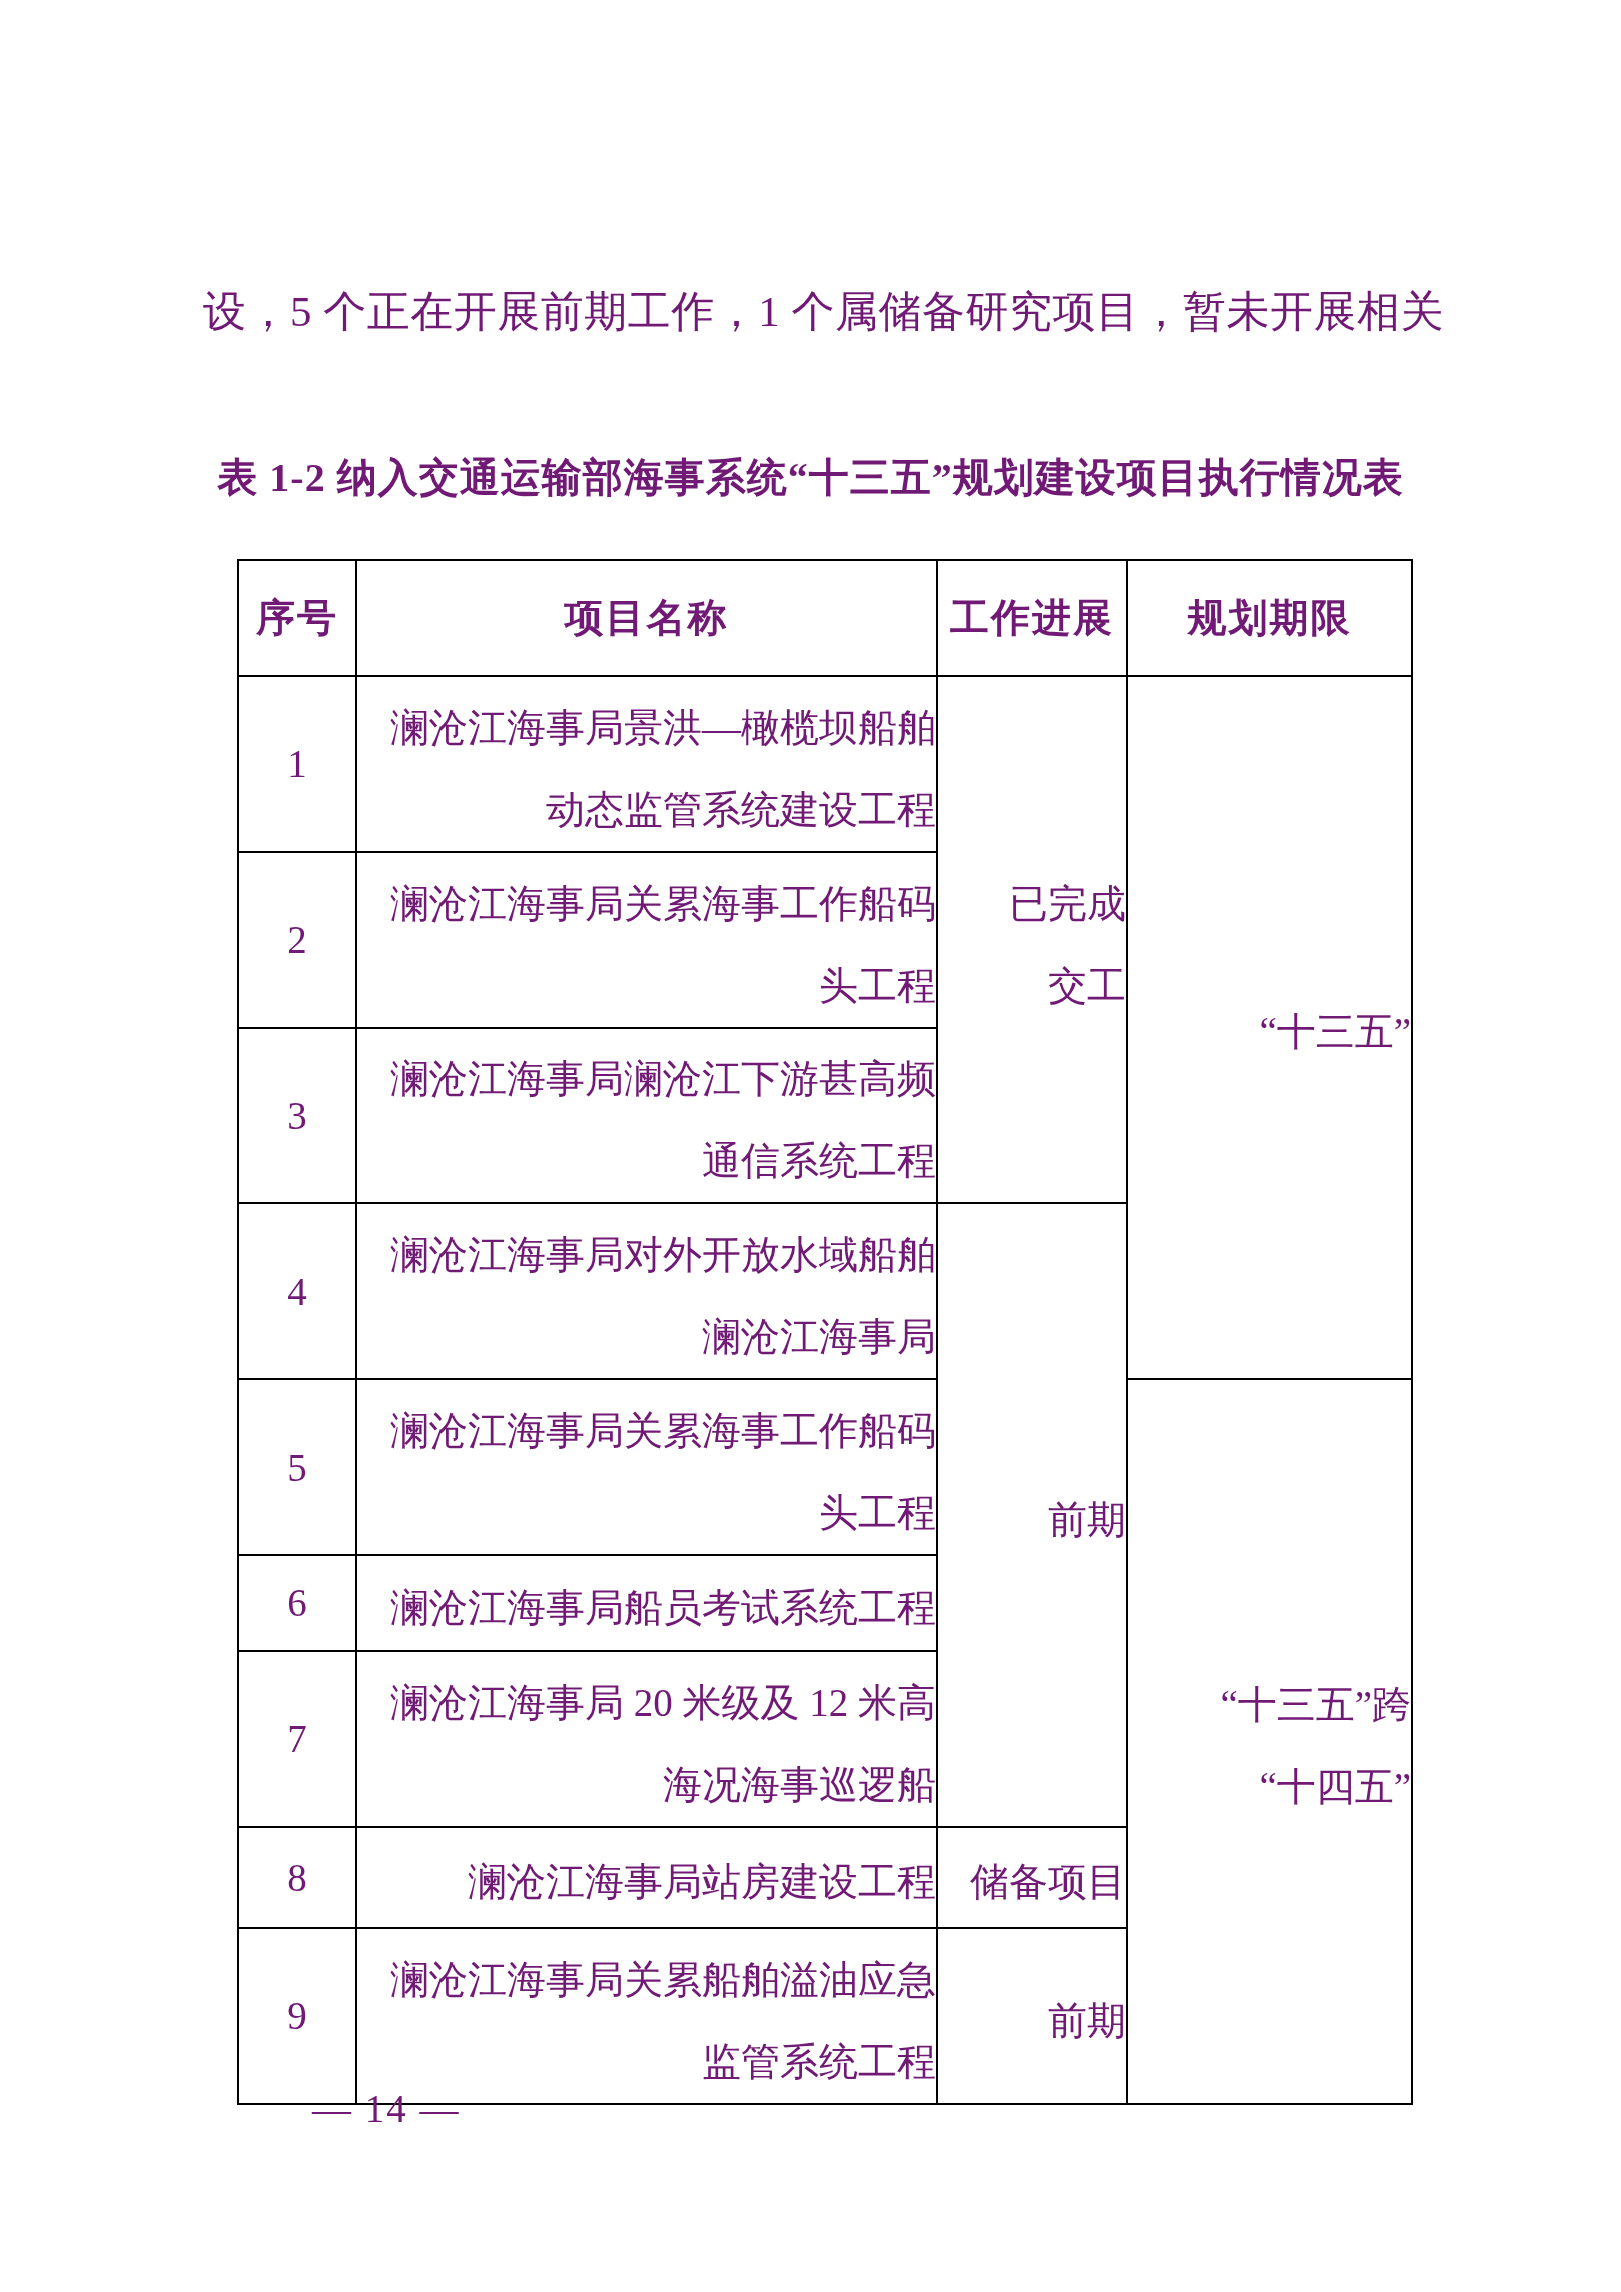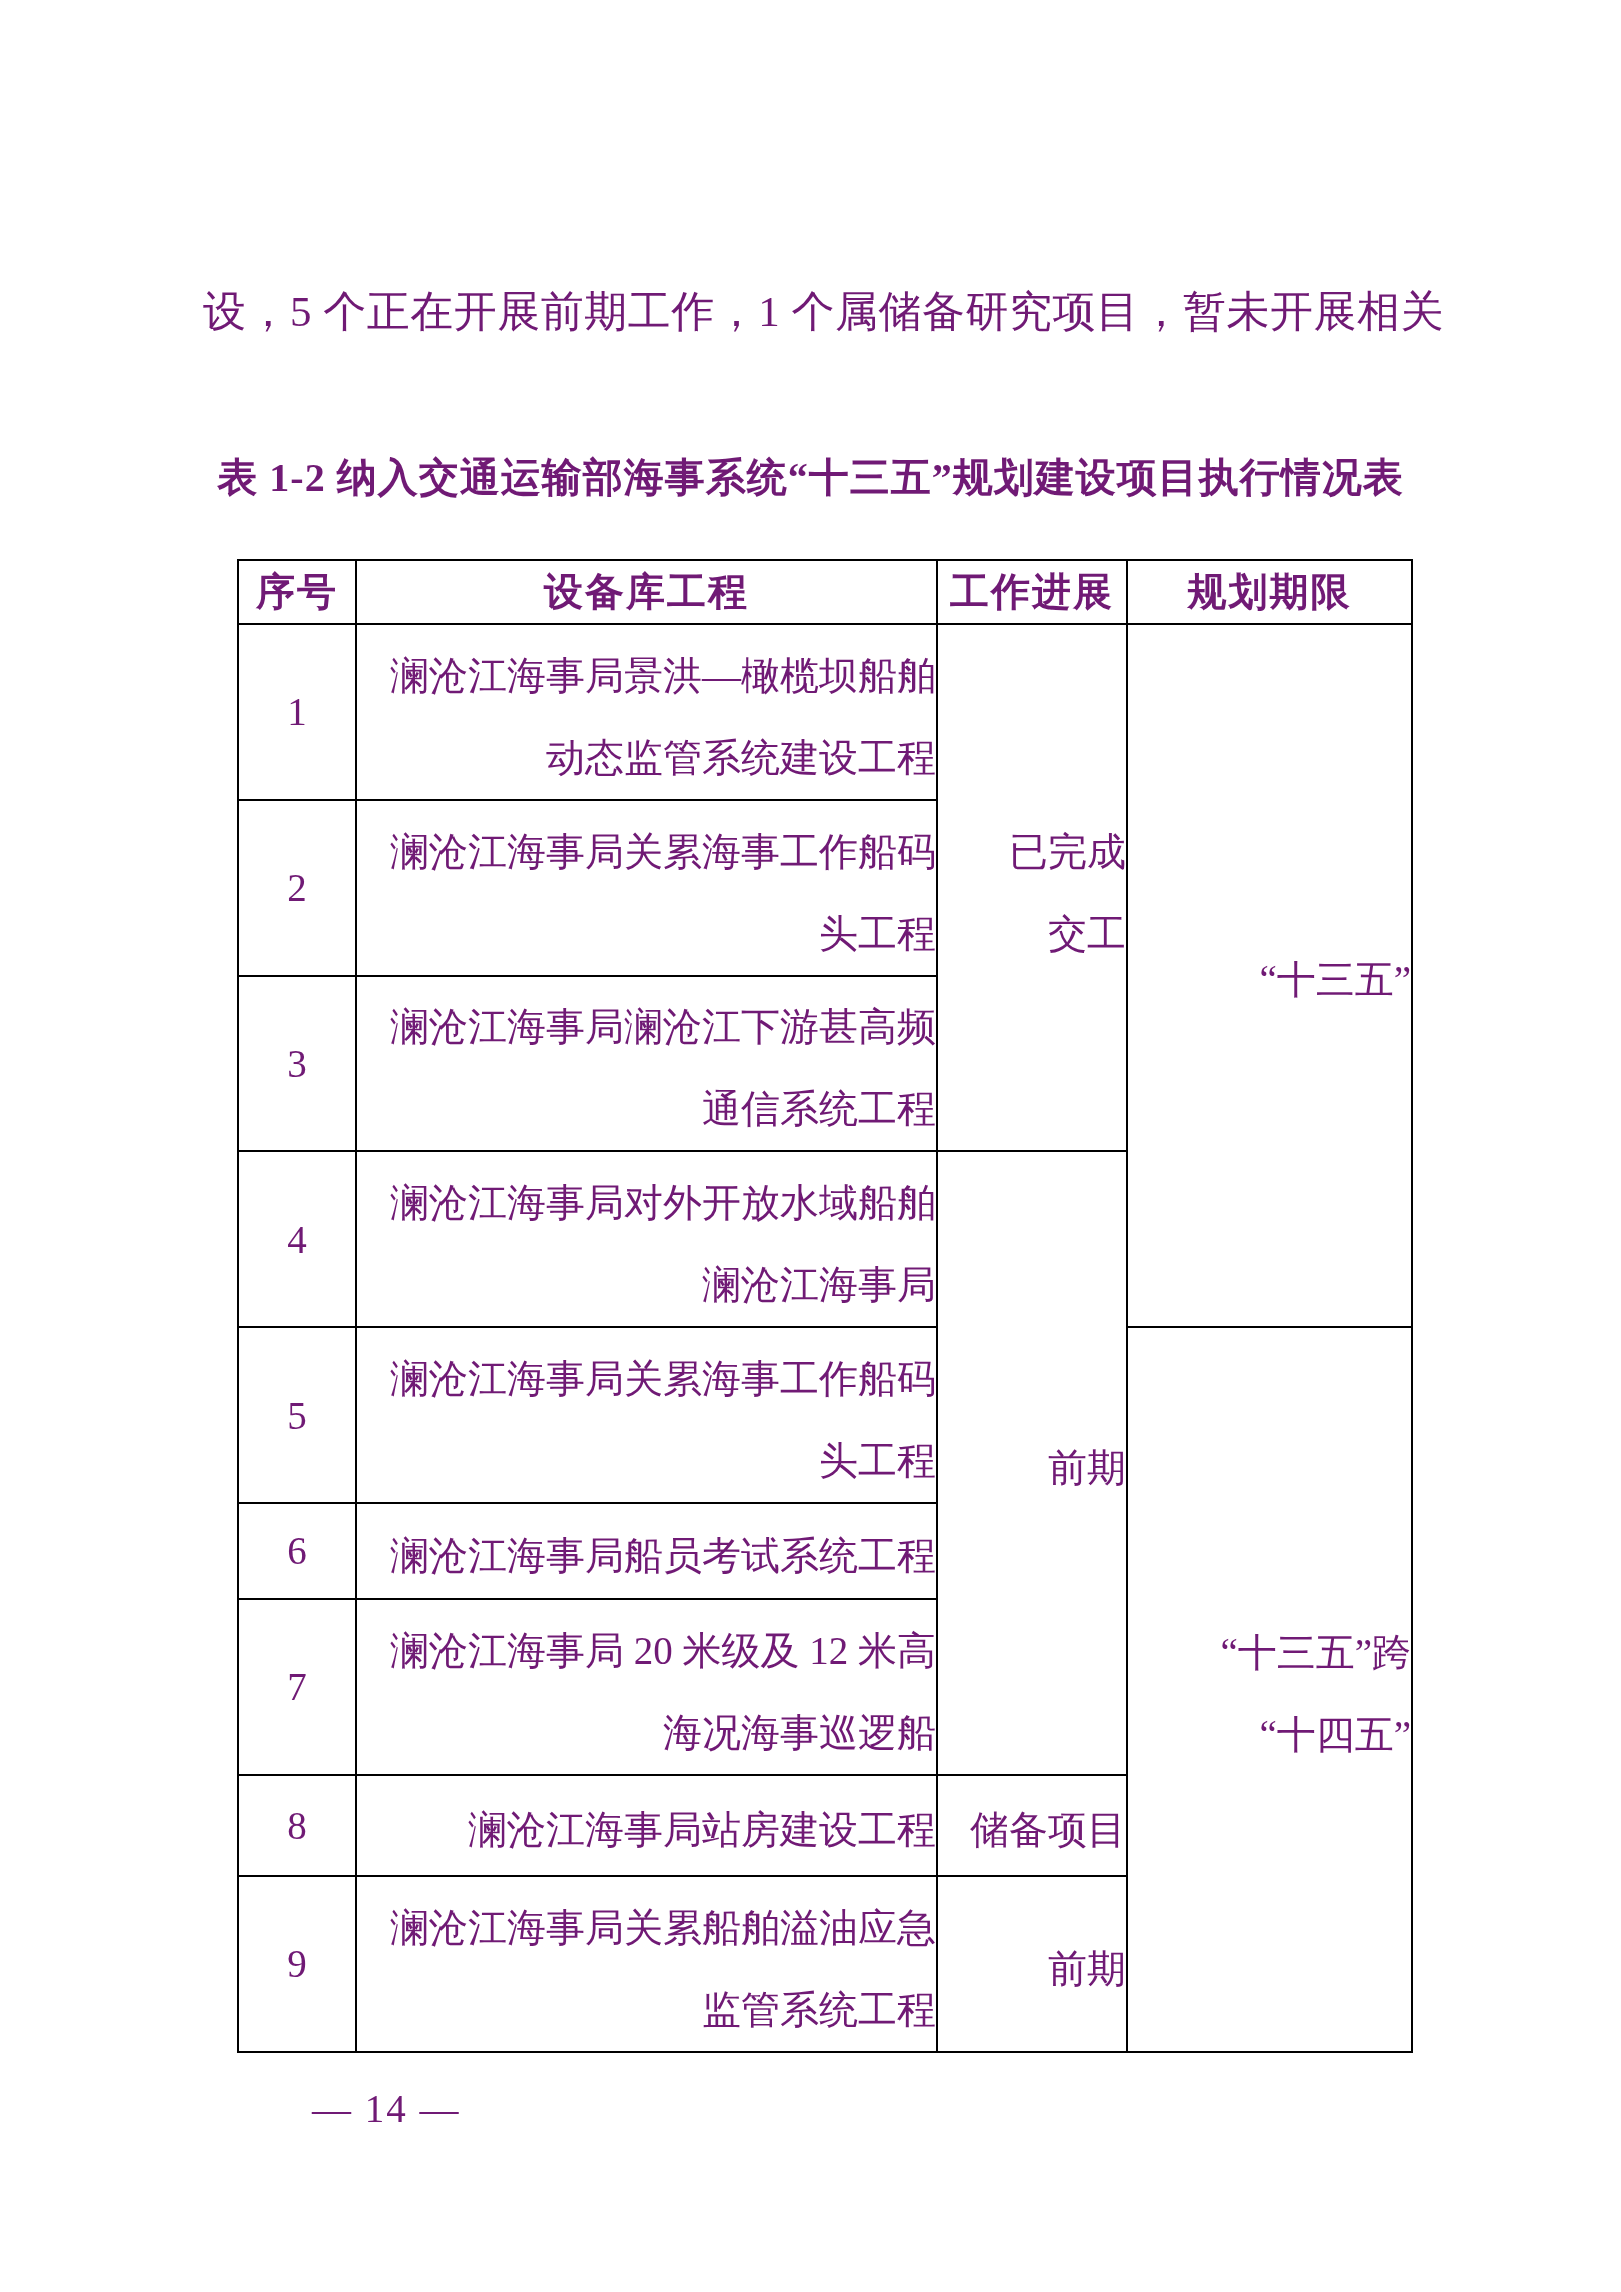--- a/index.html
+++ b/index.html
@@ -98,23 +98,23 @@
   <div class="table-caption">表 1-2  纳入交通运输部海事系统“十三五”规划建设项目执行情况表</div>
 
   <table class="projects">
     <colgroup>
       <col style="width:118px">
       <col style="width:581px">
       <col style="width:190px">
       <col style="width:285px">
     </colgroup>
     <tbody>
-      <tr style="height:64px">
+      <tr style="height:116px">
         <th>序号</th>
-        <th>设备库工程</th>
+        <th>项目名称</th>
         <th>工作进展</th>
         <th>规划期限</th>
       </tr>
 
       <tr style="height:167px">
         <td class="no-cell">1</td>
         <td>
           <div class="cell-lines">
             <div class="ln">澜沧江海事局景洪—橄榄坝船舶</div>
             <div class="ln">动态监管系统建设工程</div>

